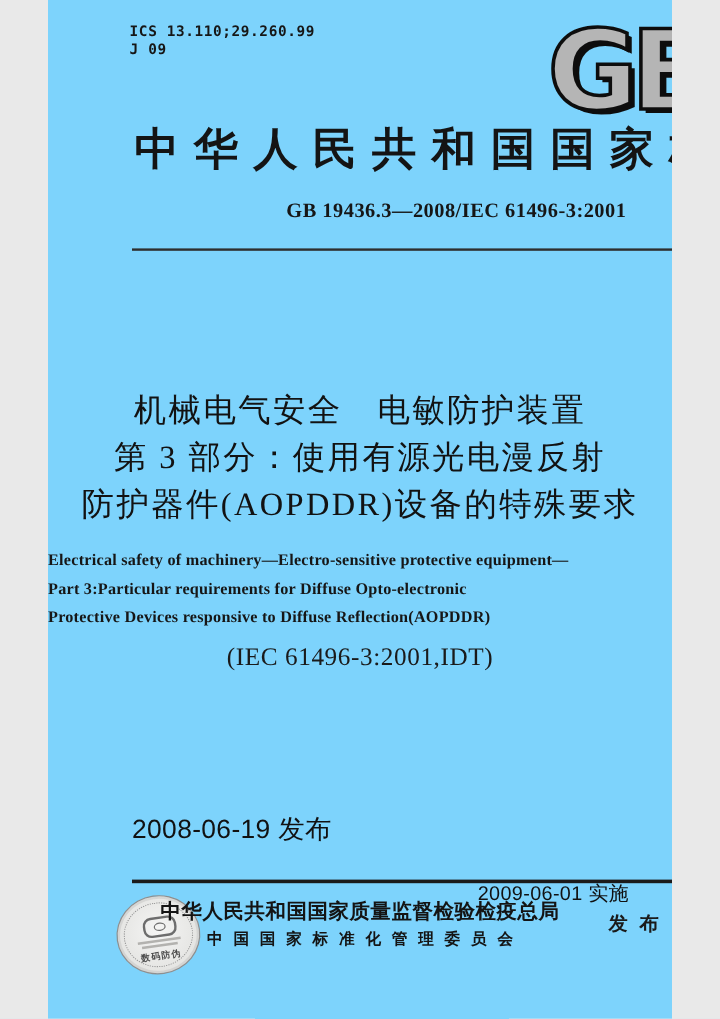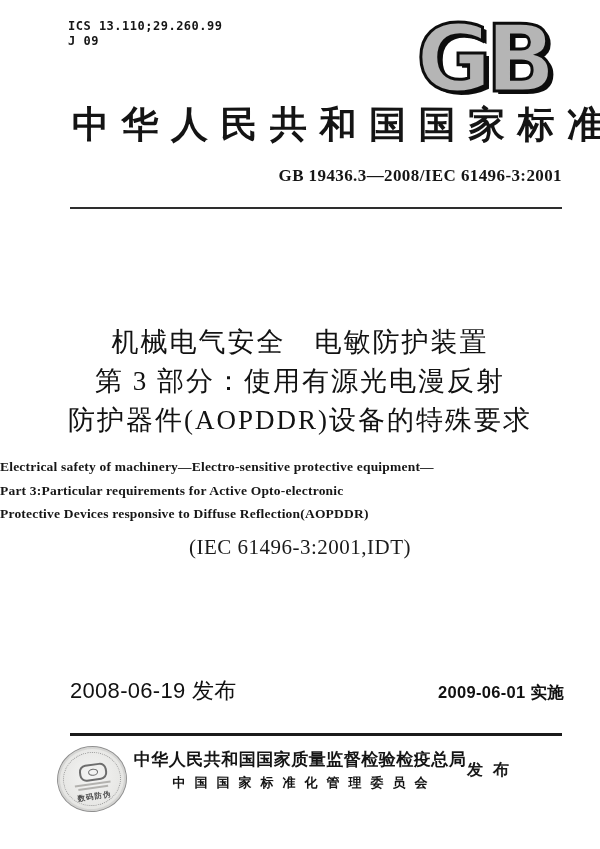--- a/index.html
+++ b/index.html
@@ -1,18 +1,18 @@
 <!DOCTYPE html>
 <html><head>
 <meta charset="utf-8">
 <style>
   html,body{margin:0;padding:0;background:#e9e9e9;}
   .page{
-    position:relative;width:600px;height:849px;margin:0 auto;
-    background:#ffffff;overflow:hidden;
+    position:relative;width:520px;height:849px;margin:0 auto;
+    background:#7dd3fc;overflow:hidden;
     font-family:"Liberation Sans","DejaVu Sans",sans-serif;color:#1c1c1c;
   }
   
   .ics-block{
     position:absolute;left:68px;top:19px;
     font-family:"DejaVu Sans Mono","Liberation Mono",monospace;
     font-size:12px;font-weight:bold;line-height:15px;letter-spacing:.5px;color:#161616;
   }
   .gb-logo{position:absolute;left:398px;top:20px;width:172px;height:80px;}
   .std-heading{
@@ -41,22 +41,22 @@
     position:absolute;left:0;right:0;top:535px;text-align:center;
     font-family:"Liberation Serif","DejaVu Serif",serif;
     font-size:21px;letter-spacing:.5px;color:#1a1a1a;
   }
   
   .date-issued{
     position:absolute;left:70px;top:676px;
     font-size:22px;font-weight:normal;letter-spacing:.3px;color:#111;
   }
   .date-effective{
-    position:absolute;right:36px;top:682px;
-    font-size:16.5px;font-weight:bold;letter-spacing:.3px;color:#111;
+    position:absolute;right:36px;top:734px;
+    font-size:16.5px;font-weight:normal;letter-spacing:.3px;color:#111;
   }
   .rule-bottom{position:absolute;left:70px;top:733px;width:492px;height:2.5px;background:#1b1b1b;}
   
   .publisher{
     position:absolute;left:0;right:0;top:748px;text-align:center;
     font-family:"Liberation Serif","DejaVu Serif",serif;
     font-weight:bold;color:#141414;
   }
   .publisher .line1{font-size:17px;letter-spacing:.5px;line-height:23px;}
   .publisher .line2{font-size:13px;letter-spacing:9px;text-indent:9px;line-height:23px;}
@@ -111,21 +111,21 @@
   <div class="rule-top"></div>
 
   <div class="title-zh">
     <div>机械电气安全　电敏防护装置</div>
     <div>第 3 部分：使用有源光电漫反射</div>
     <div>防护器件(AOPDDR)设备的特殊要求</div>
   </div>
 
   <div class="title-en">
     <div>Electrical safety of machinery—Electro-sensitive protective equipment—</div>
-    <div>Part 3:Particular requirements for Active Opto-electronic</div>
+    <div>Part 3:Particular requirements for Diffuse Opto-electronic</div>
     <div>Protective Devices responsive to Diffuse Reflection(AOPDDR)</div>
   </div>
 
   <div class="idt-note">(IEC 61496-3:2001,IDT)</div>
 
   <div class="date-issued">2008-06-19 发布</div>
   <div class="date-effective">2009-06-01 实施</div>
   <div class="rule-bottom"></div>
 
   <div class="seal">

